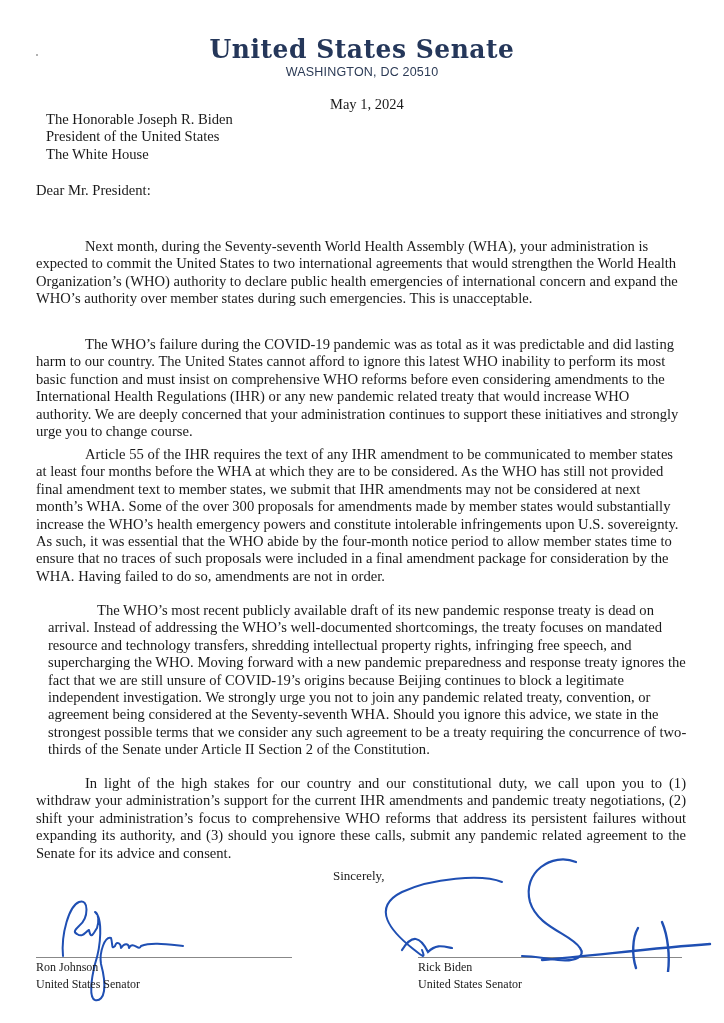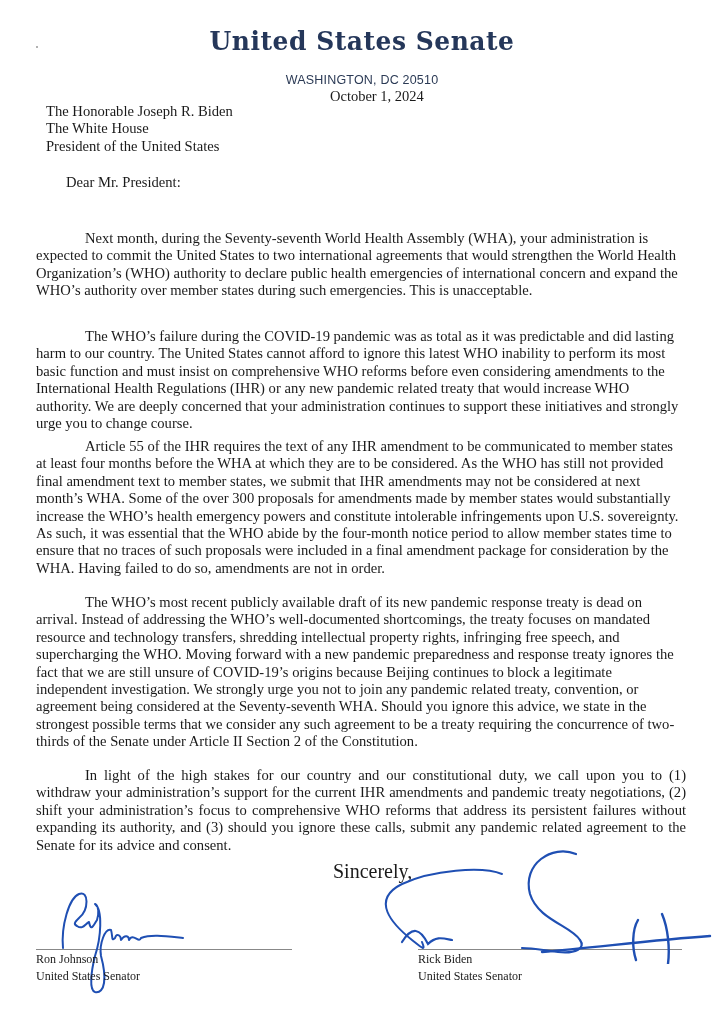--- a/index.html
+++ b/index.html
@@ -1,59 +1,59 @@
 <!DOCTYPE html>
 <html><head>
 <meta charset="utf-8">
 <style>
   html, body { margin: 0; padding: 0; background: #ffffff; }
   body { width: 724px; height: 1023px; position: relative; overflow: hidden; }
-  .page { position: absolute; left: 0; top: 4px; width: 724px; height: 731px; background: #fff; color: #1a1a1a;
+  .page { position: absolute; left: 0; top: 12px; width: 724px; height: 731px; background: #fff; color: #1a1a1a;
           font-family: "Liberation Serif", "DejaVu Serif", serif; }
   .letterhead { position: absolute; top: 24px; left: 0; width: 724px; text-align: center; }
   .lh-title { font-family: "DejaVu Serif", "Liberation Serif", serif; font-weight: bold; font-size: 25px; color: #25375a;
               letter-spacing: 0.5px; line-height: 28px; transform: scaleY(1.05); }
-  .lh-sub { font-family: "Liberation Sans", "DejaVu Sans", sans-serif; font-size: 12.5px; color: #2b3a55; margin-top: 17px; letter-spacing: 0.2px; }
+  .lh-sub { font-family: "Liberation Sans", "DejaVu Sans", sans-serif; font-size: 12.5px; color: #2b3a55; margin-top: 1px; letter-spacing: 0.2px; }
   .date { position: absolute; top: 84px; left: 330px; font-size: 14.5px; }
   .body-text { position: absolute; left: 36px; width: 650px; font-size: 14.6px; line-height: 17.4px; }
   .addr { top: 99px; margin-left: 10px; }
-  .salutation { top: 170px; margin-left: 30px; }
+  .salutation { top: 170px; }
   .para { text-indent: 49px; text-align: left; margin: 0; }
   .p1 { position: absolute; top: 226px; }
   .p2 { position: absolute; top: 296px; margin-top: 28px; }
   .p3 { position: absolute; top: 434px; }
-  .p4 { position: absolute; top: 590px; }
+  .p4 { position: absolute; top: 590px; margin-left: 12px; }
   .p5 { position: absolute; top: 763px; text-align: justify; }
-  .closing { position: absolute; top: 856px; left: 333px; font-size: 20px; }
+  .closing { position: absolute; top: 856px; left: 333px; font-size: 13px; }
   .sig-line { position: absolute; height: 1px; background: #888; top: 945px; }
   .sig-line.left { left: 36px; width: 256px; }
   .sig-line.right { left: 418px; width: 264px; }
   .signer { position: absolute; font-size: 12px; line-height: 17.4px; top: 947px; }
   .signer.left { left: 36px; }
   .signer.right { left: 418px; }
   .signature { position: absolute; pointer-events: none; }
   .dot { position: absolute; left: 36px; top: 42px; width: 2px; height: 2px; background: #999; border-radius: 1px; }
 </style>
 </head>
 <body>
 
 <div class="page">
   <div class="dot"></div>
 
   <div class="letterhead">
     <div class="lh-title">United States Senate</div>
     <div class="lh-sub">WASHINGTON, DC 20510</div>
   </div>
 
-  <div class="date">October 1, 2024</div>
+  <div class="date">May 1, 2024</div>
 
   <div class="body-text addr">
     <div>The Honorable Joseph R. Biden</div>
+    <div>President of the United States</div>
     <div>The White House</div>
-    <div>President of the United States</div>
   </div>
 
   <div class="body-text salutation">Dear Mr. President:</div>
 
   <p class="body-text para p1">Next month, during the Seventy-seventh World Health Assembly (WHA), your administration is expected to commit the United States to two international agreements that would strengthen the World Health Organization’s (WHO) authority to declare public health emergencies of international concern and expand the WHO’s authority over member states during such emergencies.  This is unacceptable.</p>
   <p class="body-text para p2">The WHO’s failure during the COVID-19 pandemic was as total as it was predictable and did lasting harm to our country.  The United States cannot afford to ignore this latest WHO inability to perform its most basic function and must insist on comprehensive WHO reforms before even considering amendments to the International Health Regulations (IHR) or any new pandemic related treaty that would increase WHO authority.  We are deeply concerned that your administration continues to support these initiatives and strongly urge you to change course.</p>
   <p class="body-text para p3">Article 55 of the IHR requires the text of any IHR amendment to be communicated to member states at least four months before the WHA at which they are to be considered.  As the WHO has still not provided final amendment text to member states, we submit that IHR amendments may not be considered at next month’s WHA.  Some of the over 300 proposals for amendments made by member states would substantially increase the WHO’s health emergency powers and constitute intolerable infringements upon U.S. sovereignty.  As such, it was essential that the WHO abide by the four-month notice period to allow member states time to ensure that no traces of such proposals were included in a final amendment package for consideration by the WHA.  Having failed to do so, amendments are not in order.</p>
   <p class="body-text para p4">The WHO’s most recent publicly available draft of its new pandemic response treaty is dead on arrival.  Instead of addressing the WHO’s well-documented shortcomings, the treaty focuses on mandated resource and technology transfers, shredding intellectual property rights, infringing free speech, and supercharging the WHO.  Moving forward with a new pandemic preparedness and response treaty ignores the fact that we are still unsure of COVID-19’s origins because Beijing continues to block a legitimate independent investigation.  We strongly urge you not to join any pandemic related treaty, convention, or agreement being considered at the Seventy-seventh WHA.  Should you ignore this advice, we state in the strongest possible terms that we consider any such agreement to be a treaty requiring the concurrence of two-thirds of the Senate under Article II Section 2 of the Constitution.</p>
   <p class="body-text para p5">In light of the high stakes for our country and our constitutional duty, we call upon you to (1) withdraw your administration’s support for the current IHR amendments and pandemic treaty negotiations, (2) shift your administration’s focus to comprehensive WHO reforms that address its persistent failures without expanding its authority, and (3) should you ignore these calls, submit any pandemic related agreement to the Senate for its advice and consent.</p>
 

